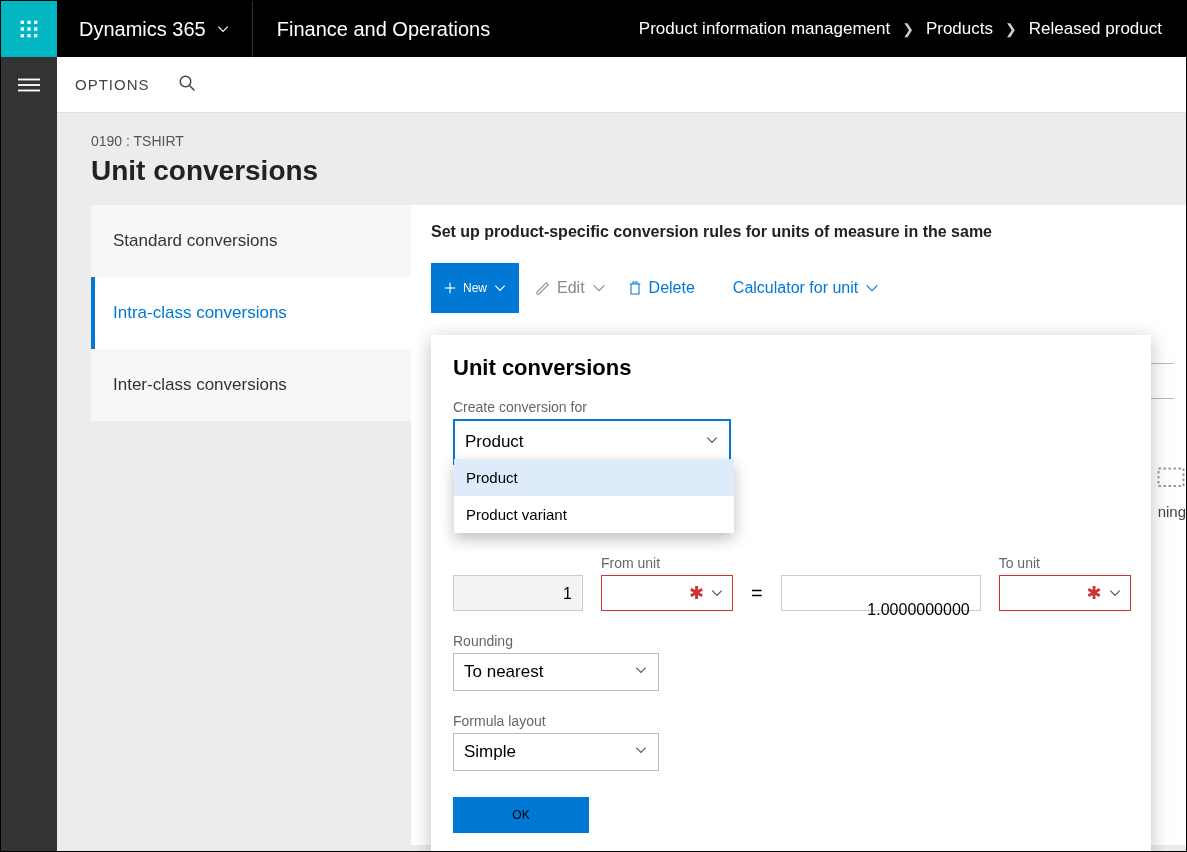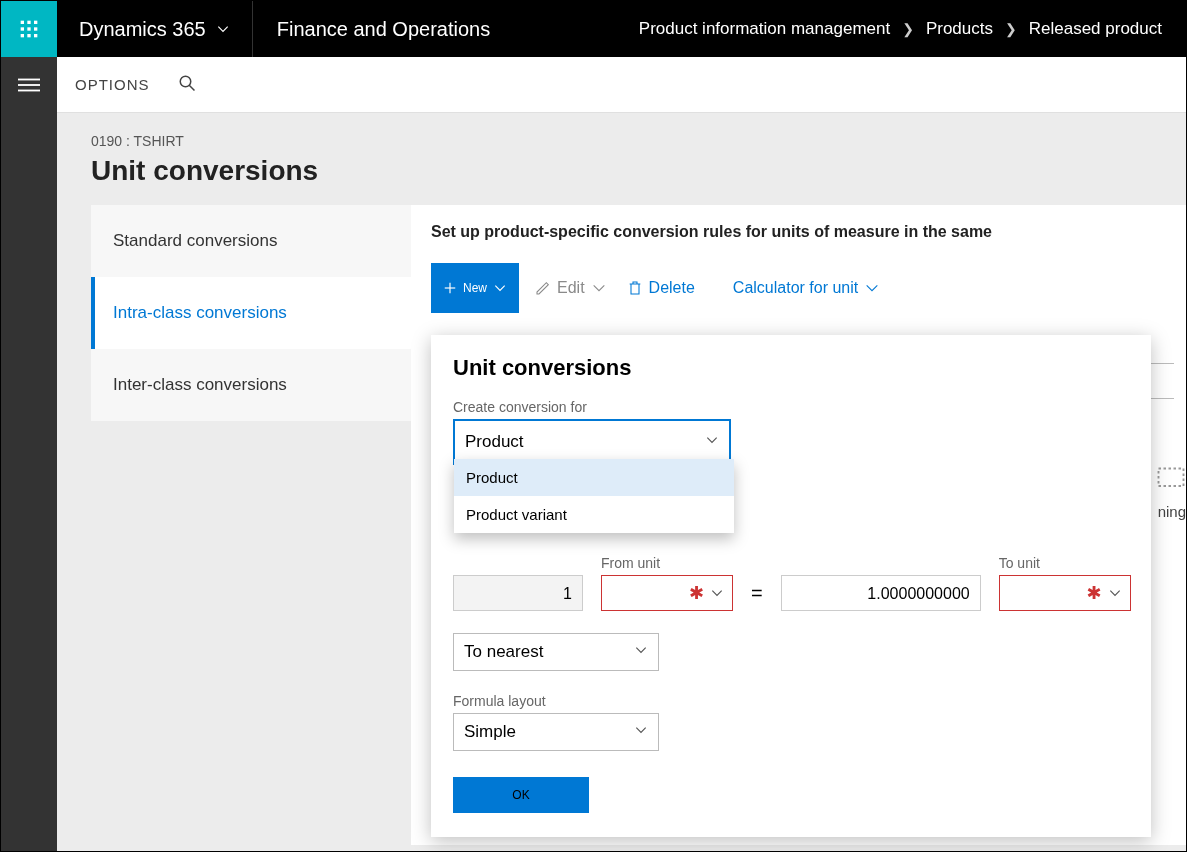--- a/index.html
+++ b/index.html
@@ -57,21 +57,21 @@
   .dropdown { position: absolute; top: 38px; left: -1px; width: 280px; background: #fff; box-shadow: 0 6px 14px rgba(0,0,0,0.25); z-index: 5; }
   .dd-item { padding: 10px 12px; font-size: 15px; cursor: pointer; }
   .dd-item.sel { background: #DEECF9; }
 
   .eqrow { display: flex; align-items: flex-end; gap: 18px; margin-top: 90px; }
   .col { display: flex; flex-direction: column; }
   .numbox { width: 130px; height: 36px; border: 1px solid #ccc; background: #f3f3f3; text-align: right; padding: 0 10px; font-size: 16px; line-height: 36px; }
   .unitbox { width: 132px; height: 36px; border: 1px solid #c33; display: flex; align-items: center; justify-content: flex-end; padding: 0 8px; gap: 6px; cursor: pointer; }
   .req { color: #c33; font-size: 18px; }
   .eq { font-size: 20px; padding-bottom: 6px; }
-  .valbox { width: 200px; height: 36px; border: 1px solid #ccc; text-align: right; padding: 0 10px; font-size: 16px; line-height: 36px; }
+  .valbox { width: 200px; height: 36px; border: 1px solid #ccc; text-align: right; padding: 16px 10px; font-size: 16px; line-height: 36px; }
 
   .plain-select { width: 206px; height: 38px; border: 1px solid #bbb; display: flex; align-items: center; padding: 0 10px; font-size: 17px; cursor: pointer; margin-top: 2px; }
   .plain-select .chev { margin-left: auto; }
 
   .section { margin-top: 22px; }
   .ok-btn { margin-top: 26px; background: #0078D4; color: #000000; border: none; width: 136px; height: 36px; font-size: 12px; cursor: pointer; }
 
   
   .cut-unit { position: absolute; right: 12px; top: 158px; width: 48px; height: 36px; border: 1px solid #bbb; border-right: none; background: #fff; font-size: 15px; display: flex; align-items: center; padding-left: 2px; }
   .cut-text { position: absolute; right: 0; top: 298px; font-size: 15px; color: #444; }
@@ -226,20 +226,21 @@
               <div class="unitbox">
                 <span class="req">✱</span>
                 <svg viewBox="0 0 24 24" width="14" height="14">
                     <path d="M4 8 L12 16 L20 8" fill="none" stroke="#555" stroke-width="2"></path>
                   </svg>
               </div>
             </div>
           </div>
 
           <div class="section">
+            <div class="field-label">Rounding</div>
             <div class="plain-select">
               <span>To nearest</span>
               <span class="chev"><svg viewBox="0 0 24 24">
                     <path d="M4 8 L12 16 L20 8"></path>
                   </svg></span>
             </div>
           </div>
 
           <div class="section">
             <div class="field-label">Formula layout</div>

